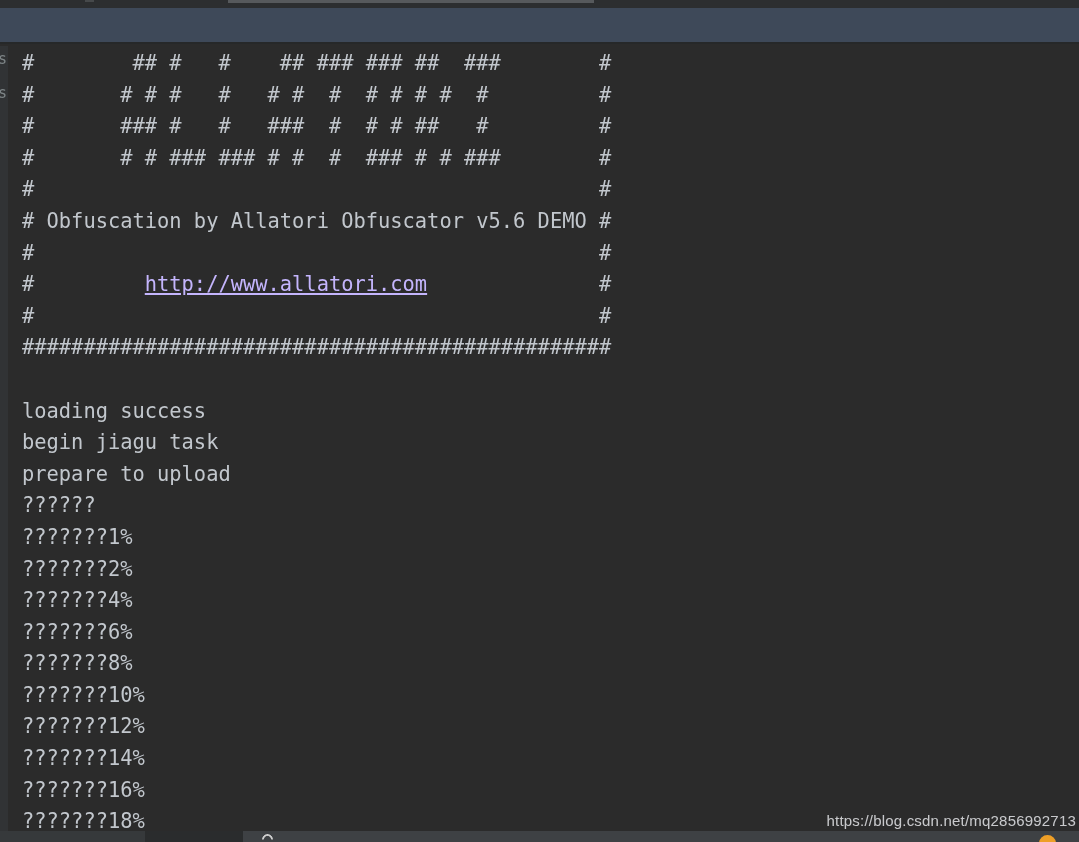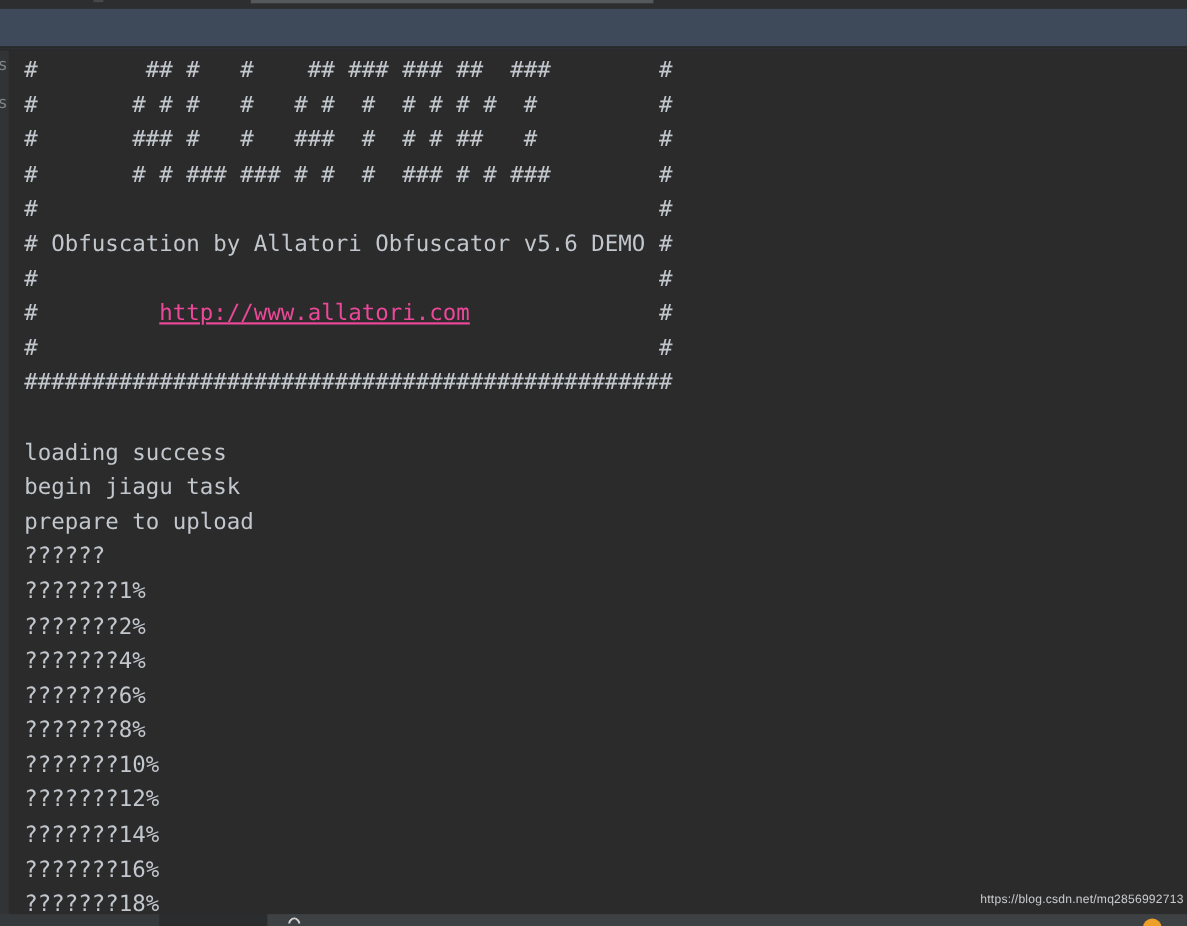--- a/index.html
+++ b/index.html
@@ -18,21 +18,21 @@
   }
   
   .console{position:absolute;left:0;top:46px;width:1079px;height:796px;background:#2b2b2b;}
   .console-pre{
     margin:0;padding:2px 0 0 22px;
     font-family:"DejaVu Sans Mono","Liberation Mono",monospace;
     font-size:20.4px;line-height:31.6px;
     color:#c2c7cd;white-space:pre;
   }
   .console-line{height:31.6px;}
-  .console-link{color:#ec4899;text-decoration:underline;cursor:pointer;}
+  .console-link{color:#c4b5fd;text-decoration:underline;cursor:pointer;}
   
   .gutter{
     position:absolute;left:0;top:0;width:8px;height:796px;background:#313335;overflow:hidden;
   }
   .gutter-mark{
     position:absolute;left:-2px;color:#7d8486;
     font-family:"DejaVu Sans Mono","Liberation Mono",monospace;font-size:15px;
   }
   .gutter-mark.m1{top:4px;}
   .gutter-mark.m2{top:38px;}
@@ -46,21 +46,21 @@
     border:2px solid #cfcfcf;border-bottom-color:transparent;border-right-color:transparent;
     transform:rotate(45deg);box-sizing:border-box;background:transparent;
   }
   .sb-dot{
     position:absolute;left:1039px;top:4px;width:17px;height:17px;border-radius:50%;
     background:#ee9f27;
   }
   
   .watermark{
     position:absolute;right:3px;top:812px;
-    font-size:11px;color:rgba(235,237,240,0.82);letter-spacing:0.2px;
+    font-size:15px;color:rgba(235,237,240,0.82);letter-spacing:0.2px;
   }
 </style>
 </head>
 <body>
 
 <div class="top-strip">
   <div class="strip-notch"></div>
   <div class="strip-light"></div>
 </div>
 

